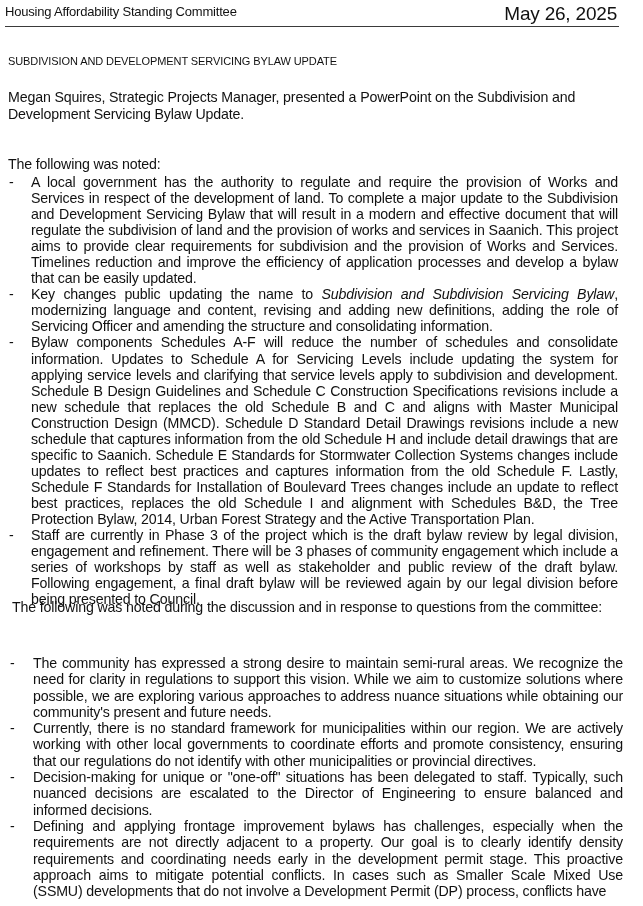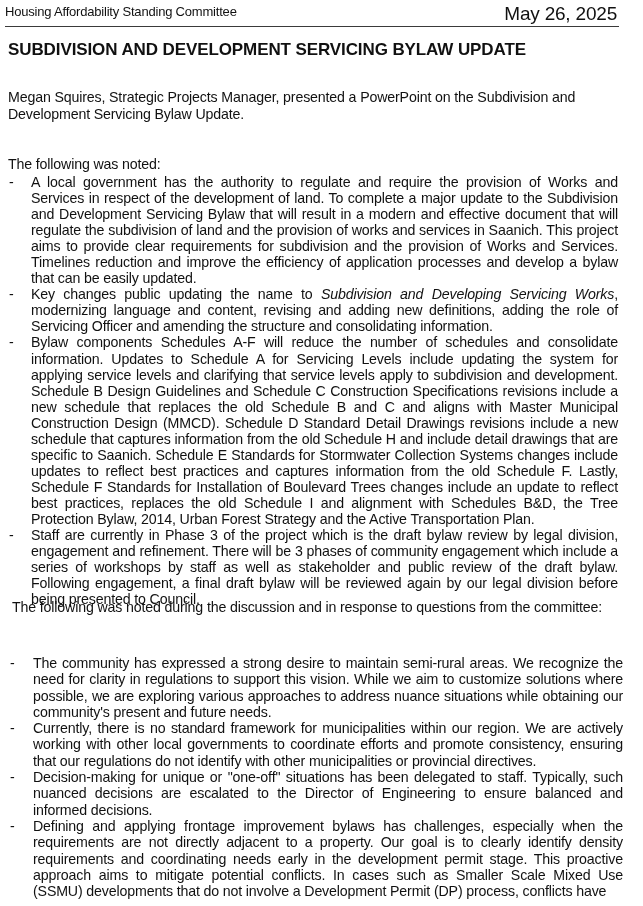--- a/index.html
+++ b/index.html
@@ -34,23 +34,23 @@
     .header-right {
       position: absolute;
       right: 2px;
       top: 1px;
       font-size: 19px;
       letter-spacing: -0.2px;
     }
     .title {
       position: absolute;
       left: 8px;
-      top: 40px;
-      font-size: 17px;
-      font-weight: bold;
+      top: 55px;
+      font-size: 11px;
+      font-weight: normal;
       letter-spacing: -0.1px;
     }
     .para {
       position: absolute;
       left: 8px;
       width: 600px;
       font-size: 14.2px;
       line-height: 16.6px;
       letter-spacing: -0.15px;
     }
@@ -102,21 +102,21 @@
 
 <div class="para noted-1">The following was noted:</div>
 
 <ul class="bullet-list list-1">
   <li class="bullet-item">
     <span class="bullet-dash">-</span>
     <span class="bullet-text">A local government has the authority to regulate and require the provision of Works and Services in respect of the development of land. To complete a major update to the Subdivision and Development Servicing Bylaw that will result in a modern and effective document that will regulate the subdivision of land and the provision of works and services in Saanich. This project aims to provide clear requirements for subdivision and the provision of Works and Services. Timelines reduction and improve the efficiency of application processes and develop a bylaw that can be easily updated.</span>
   </li>
   <li class="bullet-item">
     <span class="bullet-dash">-</span>
-    <span class="bullet-text"><span>Key changes public updating the name to </span><em>Subdivision and Developing Servicing Works</em><span>, modernizing language and content, revising and adding new definitions, adding the role of Servicing Officer and amending the structure and consolidating information.</span></span>
+    <span class="bullet-text"><span>Key changes public updating the name to </span><em>Subdivision and Subdivision Servicing Bylaw</em><span>, modernizing language and content, revising and adding new definitions, adding the role of Servicing Officer and amending the structure and consolidating information.</span></span>
   </li>
   <li class="bullet-item">
     <span class="bullet-dash">-</span>
     <span class="bullet-text">Bylaw components Schedules A-F will reduce the number of schedules and consolidate information. Updates to Schedule A for Servicing Levels include updating the system for applying service levels and clarifying that service levels apply to subdivision and development. Schedule B Design Guidelines and Schedule C Construction Specifications revisions include a new schedule that replaces the old Schedule B and C and aligns with Master Municipal Construction Design (MMCD). Schedule D Standard Detail Drawings revisions include a new schedule that captures information from the old Schedule H and include detail drawings that are specific to Saanich. Schedule E Standards for Stormwater Collection Systems changes include updates to reflect best practices and captures information from the old Schedule F. Lastly, Schedule F Standards for Installation of Boulevard Trees changes include an update to reflect best practices, replaces the old Schedule I and alignment with Schedules B&amp;D, the Tree Protection Bylaw, 2014, Urban Forest Strategy and the Active Transportation Plan.</span>
   </li>
   <li class="bullet-item">
     <span class="bullet-dash">-</span>
     <span class="bullet-text">Staff are currently in Phase 3 of the project which is the draft bylaw review by legal division, engagement and refinement. There will be 3 phases of community engagement which include a series of workshops by staff as well as stakeholder and public review of the draft bylaw. Following engagement, a final draft bylaw will be reviewed again by our legal division before being presented to Council.</span>
   </li>
 </ul>

